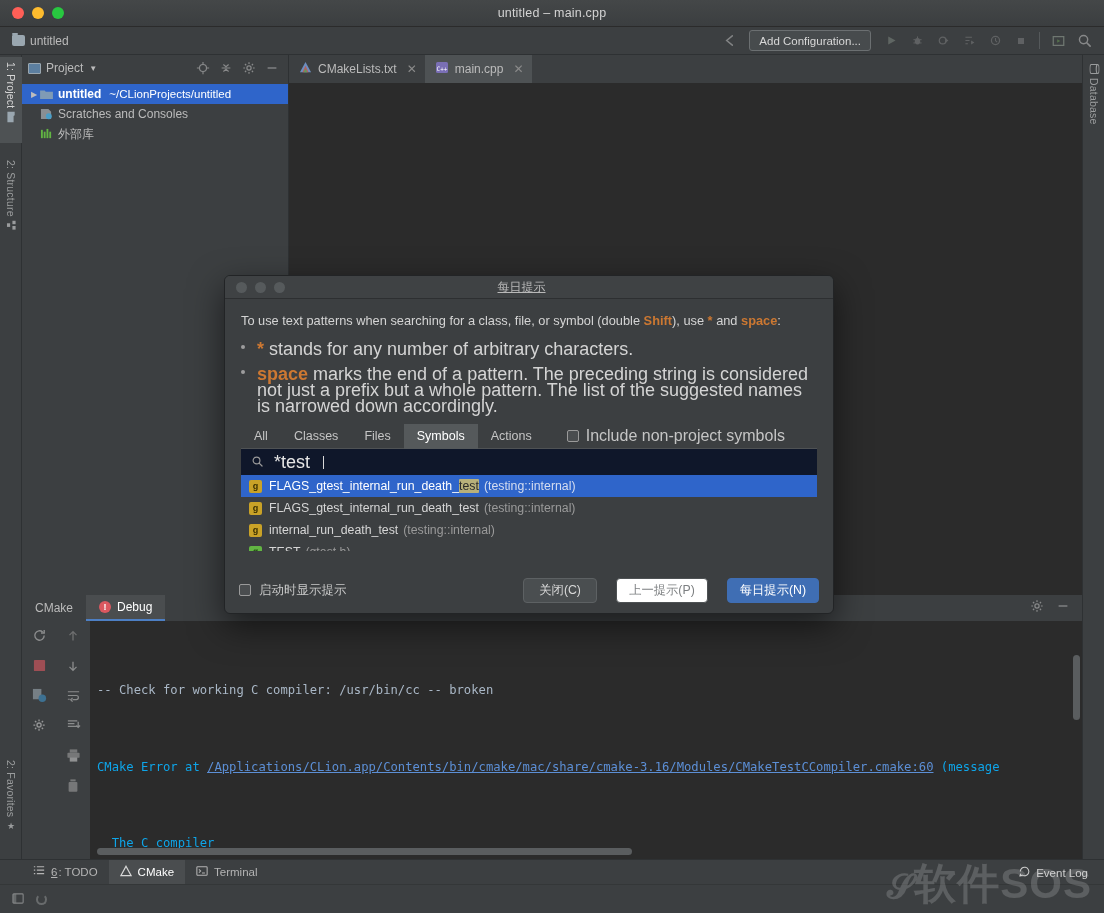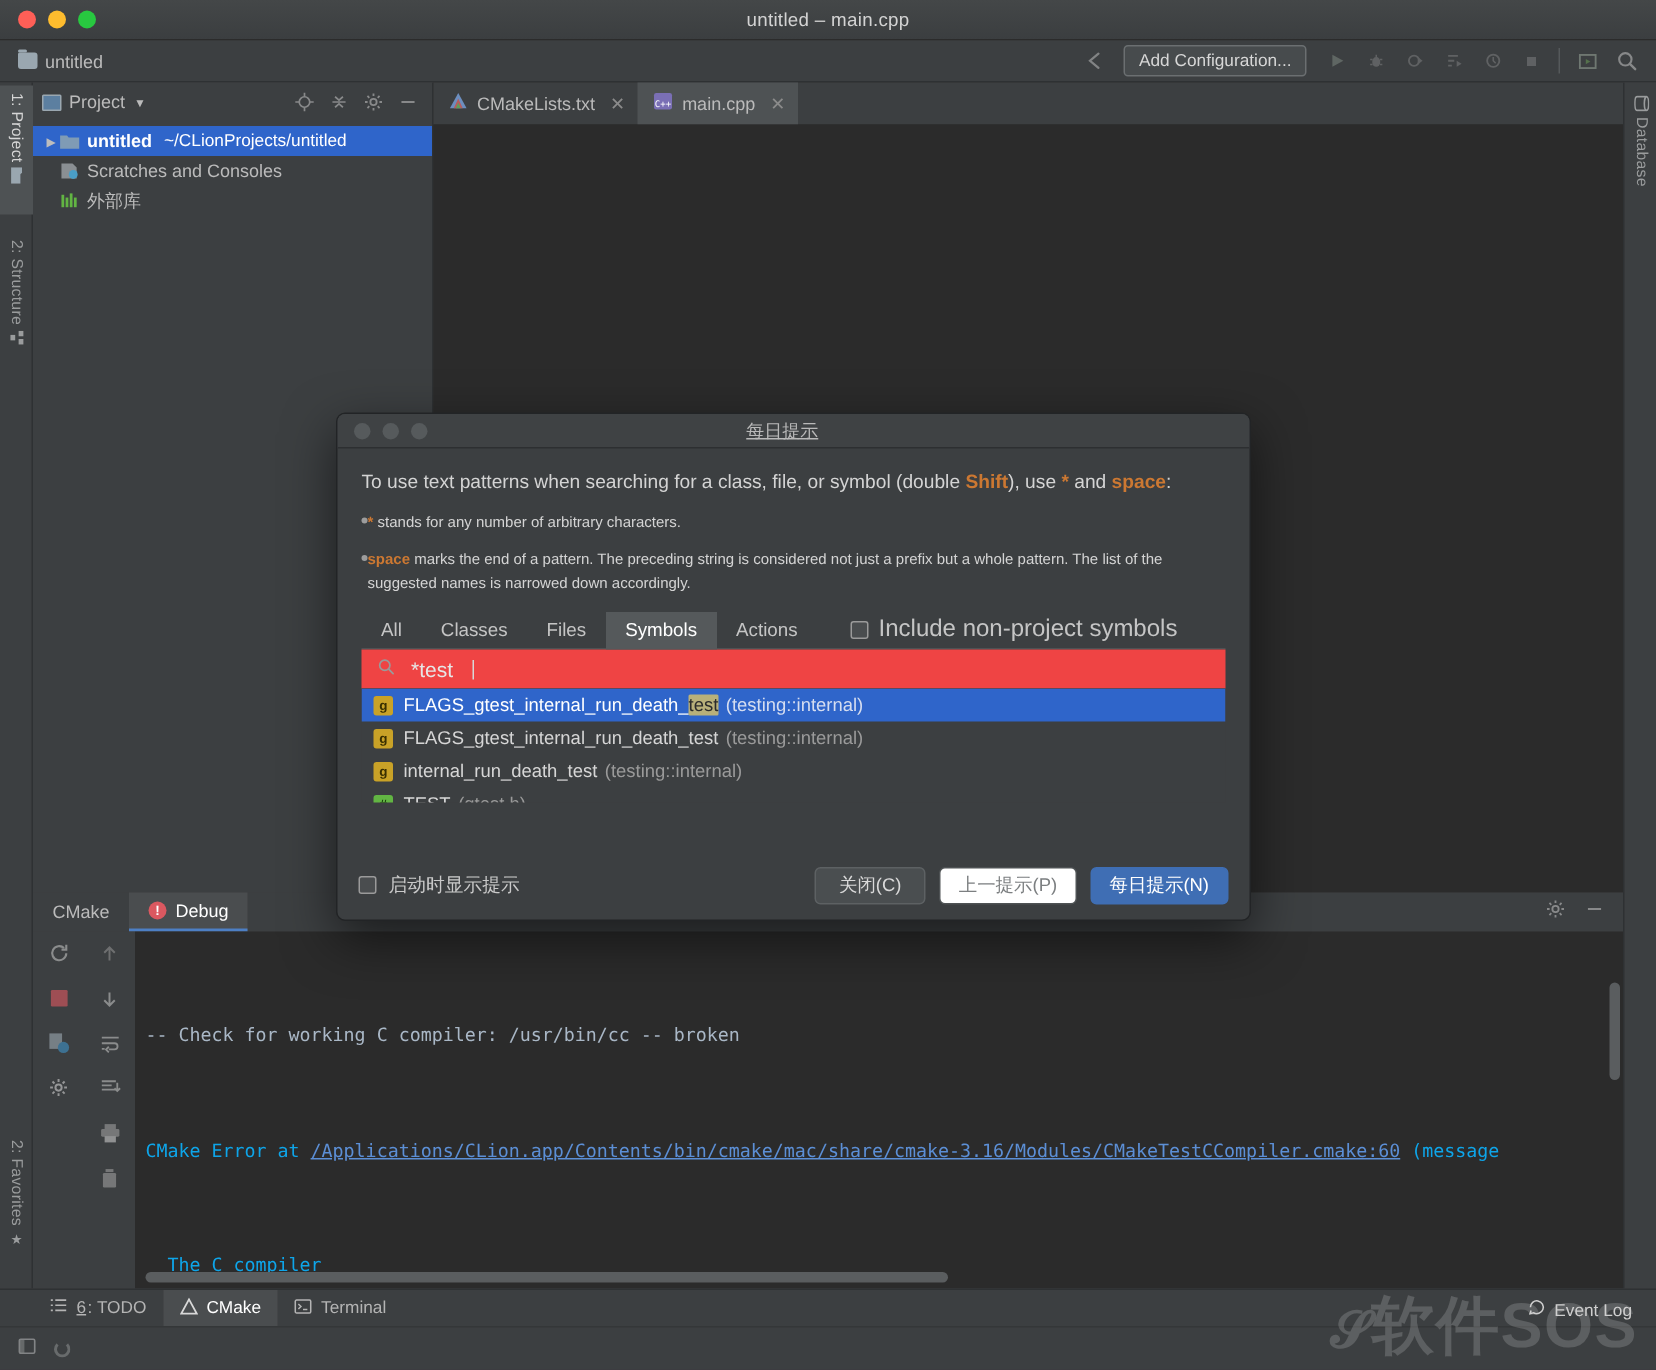--- a/index.html
+++ b/index.html
@@ -117,36 +117,36 @@
   .dlg-dot { width:11px;height:11px;border-radius:50%;background:#565a5c; }
   .dlg-title-text {
     position:absolute; left:0; right:15px; text-align:center;
     font-size:12px; color:#b9b9b9;text-decoration:underline;
   }
   .dlg-body { padding:14px 16px 0 16px; }
   .tip-text { font-size:12.8px; color:#d4d4d4; line-height:16px; }
   .kw { color:#cc7832; font-weight:bold; }
   .star { color:#cc7832; font-weight:bold; }
   .bullets { margin-top:12px; }
-  .bullet { display:flex; gap:0; margin-bottom:9px; font-size:10px; color:#d4d4d4; line-height:16px;}
+  .bullet { display:flex; gap:12px; margin-bottom:9px; font-size:18px; color:#d4d4d4; line-height:16px;}
   .bdot { width:4px;height:4px;border-radius:50%;background:#9d9d9d;flex:0 0 4px;margin-top:4px; }
 
   
   .se { margin-top:10px; }
   .se-tabs {
     display:flex; align-items:center; height:25px;
     border-bottom:1px solid #4f5254;
   }
   .se-tab { padding:0 13px; height:25px; display:flex;align-items:center; font-size:12.5px; color:#c5c5c5; }
   .se-tab.active { background:#55595b; color:#ffffff; }
   .se-check { display:flex; align-items:center; gap:7px; margin-left:22px; font-size:16px; color:#c5c5c5; }
   .cbox { width:12px;height:12px;border:1px solid #9a9a9a;border-radius:2px;background:#4a4d4f; }
   .se-input {
-    height:26px; background:#ef4444; display:flex; align-items:center; gap:10px;
-    padding:0 10px; font-size:14px; color:#e6e6e6;
+    height:26px; background:#0f172a; display:flex; align-items:center; gap:10px;
+    padding:0 10px; font-size:18px; color:#e6e6e6;
   }
   .se-caret { display:inline-block; width:1px; height:13px; background:#d8d8d8; margin-left:3px; vertical-align:-2px;}
   .se-list { background:#3c3f41; height:76px; overflow:hidden; }
   .se-item {
     height:22px; display:flex; align-items:center; gap:7px; padding:0 8px;
     font-size:12.3px; color:#d6d6d6;
   }
   .se-item.sel { background:#2f65ca; color:#ffffff; }
   .sym-ico {
     width:13px;height:13px;border-radius:2px;background:#c9a227;
@@ -156,21 +156,21 @@
   .sym-ico.green { background:#62b543; color:#163c09; }
   .sym-ns { color:#9a9a9a; margin-left:5px; }
   .se-item.sel .sym-ns { color:#d5ddf0; }
   .hl { background:#b8b07a; color:#2b2b2b; border-radius:1px; }
 
   .dlg-footer {
     position:absolute; left:0; right:0; bottom:0; height:46px;
     display:flex; align-items:center; padding:0 14px;
   }
   .ft-check { display:flex;align-items:center;gap:8px;font-size:12.5px;color:#c9c9c9; }
-  .btns { margin-left:auto; display:flex; gap:9px; }
+  .btns { margin-left:auto; display:flex; gap:19px; }
   .btn {
     min-width:74px; height:25px; padding:0 12px;
     display:flex;align-items:center;justify-content:center;
     border:1px solid #5d6163; border-radius:4px; background:#4a4e50;
     font-size:12.3px; color:#d9d9d9;
   }
   .btn.disabled { color:#7c7f81; border-color:#4e5254; background:#ffffff; }
   .btn.primary { background:#3f6eb4; border-color:#3f6eb4; color:#ffffff; }
 
   

